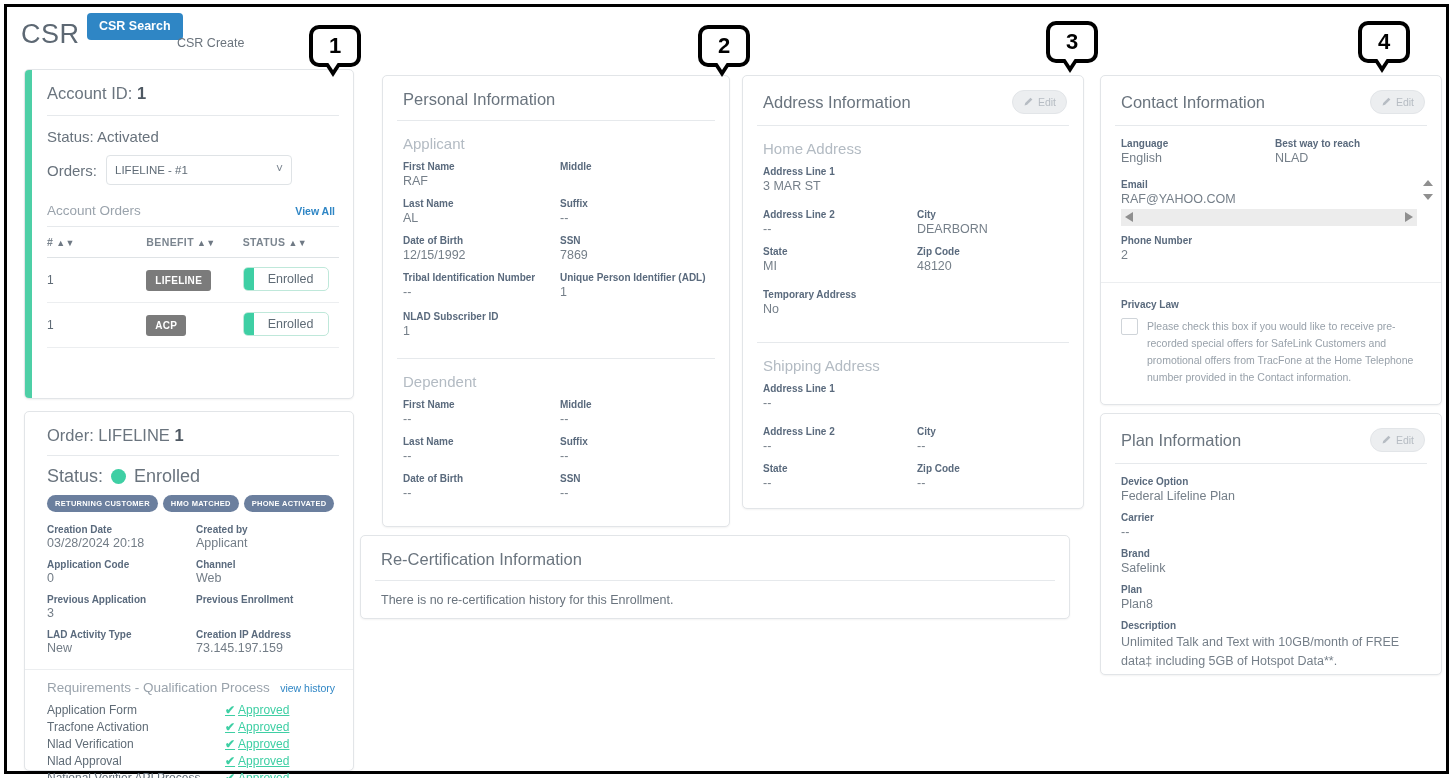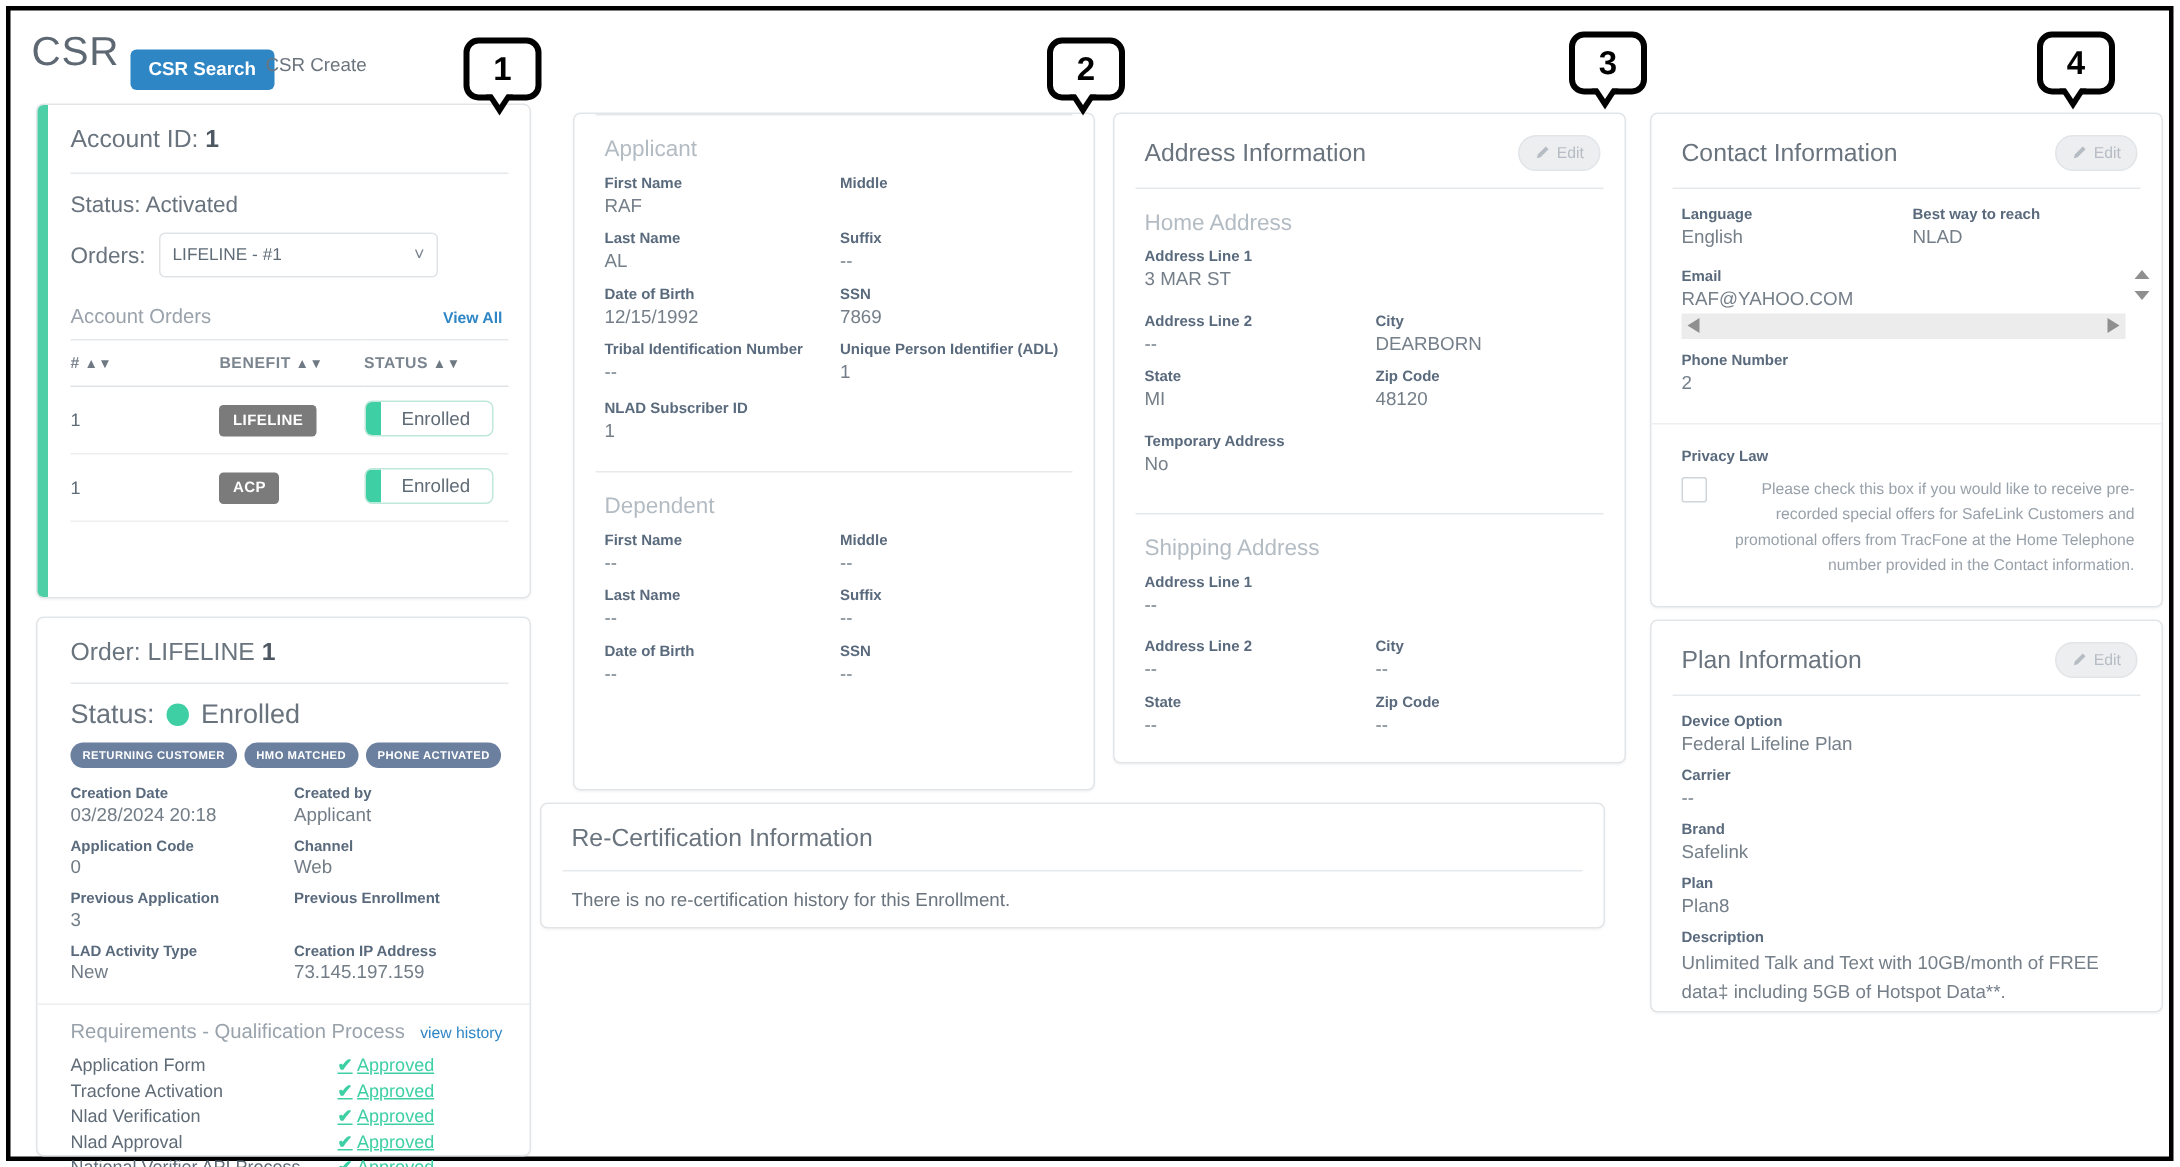--- a/index.html
+++ b/index.html
@@ -17,21 +17,21 @@
     border: 3px solid #000;
     background: #fff;
   }
   
   .topbar { position:absolute; left:0; top:0; width:100%; height:52px; }
   .brand {
     position:absolute; left:14px; top:12px;
     font-size:27px; color:#5d6873; letter-spacing:.5px;
   }
   .nav-btn {
-    position:absolute; left:80px; top:26px;
+    position:absolute; left:80px; top:6px;
     background:#2f86c5; color:#fff; font-size:12.5px; font-weight:bold;
     padding:7px 12px; border-radius:4px; border:none; cursor:pointer;
     line-height:1;
   }
   .nav-link {
     position:absolute; left:170px; top:29px;
     font-size:12.5px; color:#6b747d; cursor:pointer;
   }
   
   .callout {
@@ -206,21 +206,21 @@
   .spin i.up { border-bottom:6px solid #8f8f8f; }
   .spin i.dn { border-top:6px solid #8f8f8f; }
 
   .privacy-wrap { padding:16px 18px 0 20px; border-top:1px solid #eceef0; margin-top:14px; }
   .privacy-lab { font-size:10px; font-weight:bold; color:#5a6a7d; margin-bottom:8px; }
   .privacy-row { display:flex; gap:9px; align-items:flex-start; }
   .privacy-box {
     width:17px; height:17px; min-width:17px; border:1px solid #cfd4d9;
     border-radius:2px; background:#fff; cursor:pointer;
   }
-  .privacy-txt { font-size:10.5px; color:#98a1aa; line-height:1.62;text-align:right; }
+  .privacy-txt { font-size:10.5px; color:#98a1aa; line-height:1.62; }
 </style>
 </head>
 <body>
 
 <div class="page-frame">
 
   <div class="topbar">
     <div class="brand">CSR</div>
     <button class="nav-btn">CSR Search</button>
     <div class="nav-link">CSR Create</div>
@@ -357,20 +357,23 @@
           <span class="st"><span class="chk">✔</span><span>Approved</span></span>
         </div>
       <div class="req-row">
           <span>National Verifier API Process</span>
           <span class="st"><span class="chk">✔</span><span>Approved</span></span>
         </div>
     </div>
   </div>
 
   <div class="card" id="personal-card">
+    <div class="card-hd">
+      <h2>Personal Information</h2>
+    </div>
     <div class="hr"></div>
     <div class="sec-title">Applicant</div>
     <div class="fields">
       <div>
           <div class="f-lab">First Name</div>
           <div class="f-val">RAF</div>
         </div>
       <div>
           <div class="f-lab">Middle</div>
           <div class="f-val"></div>

